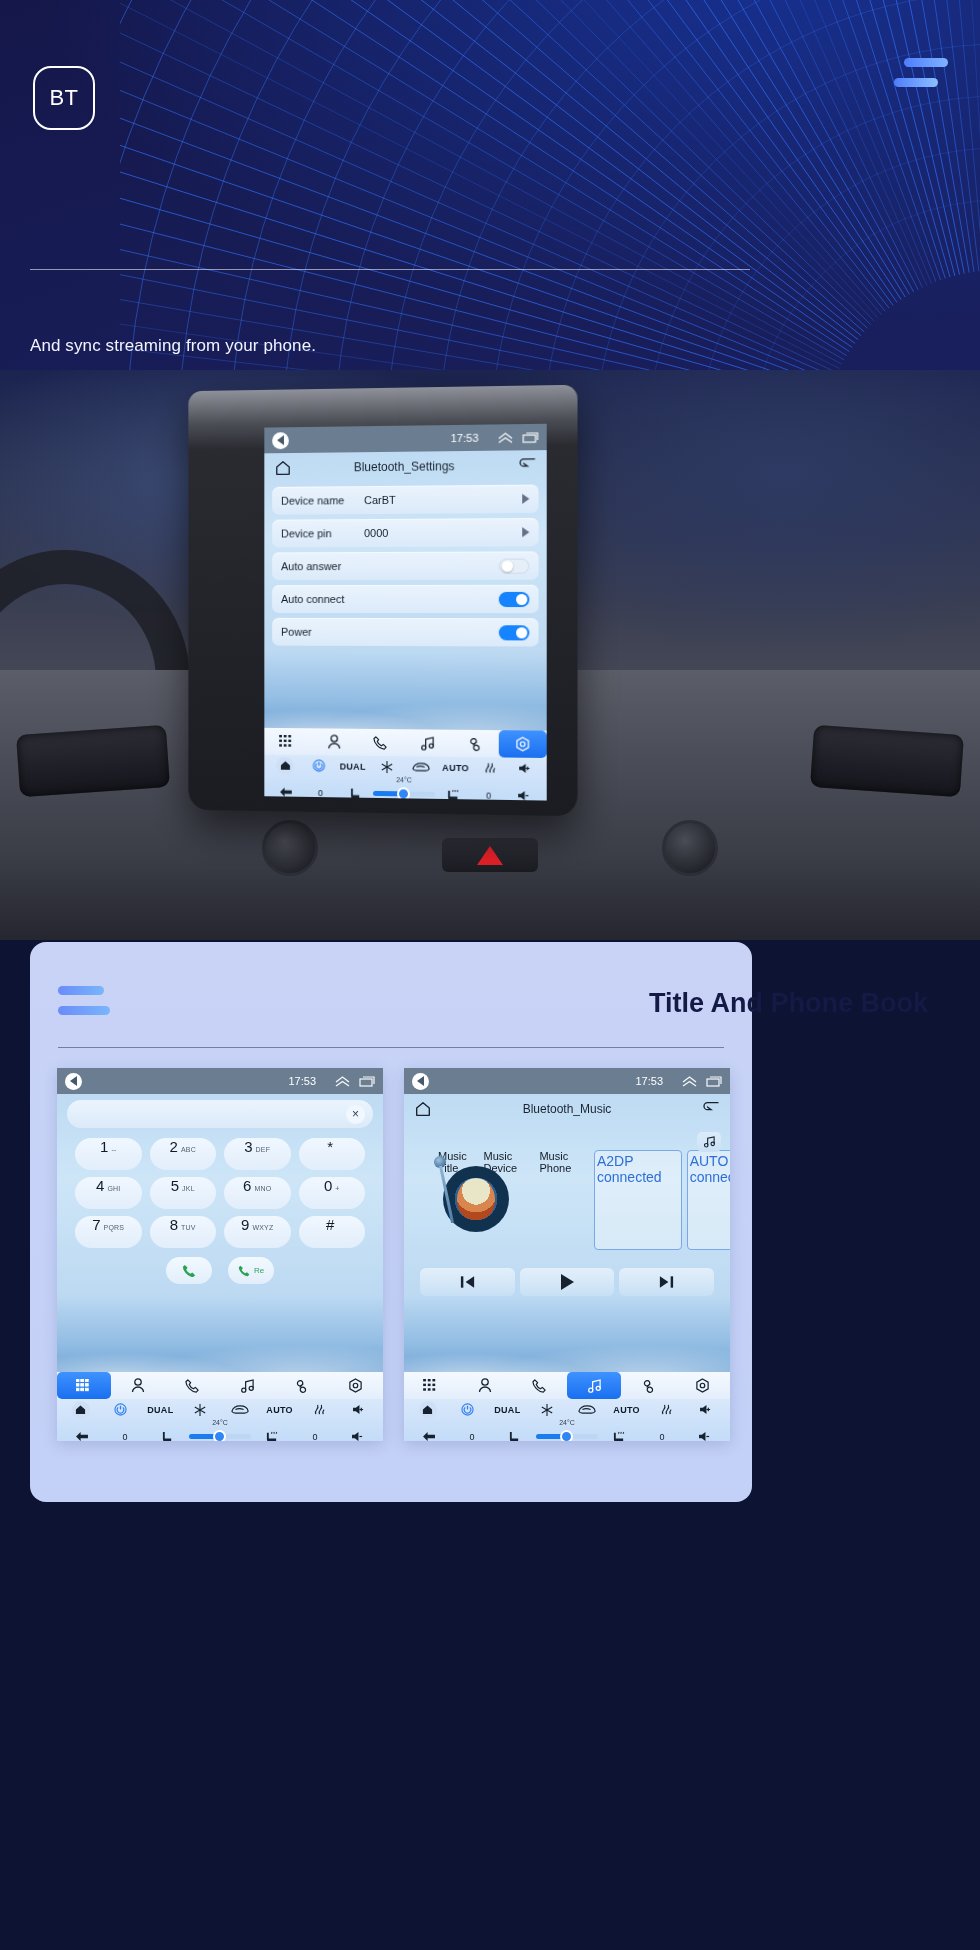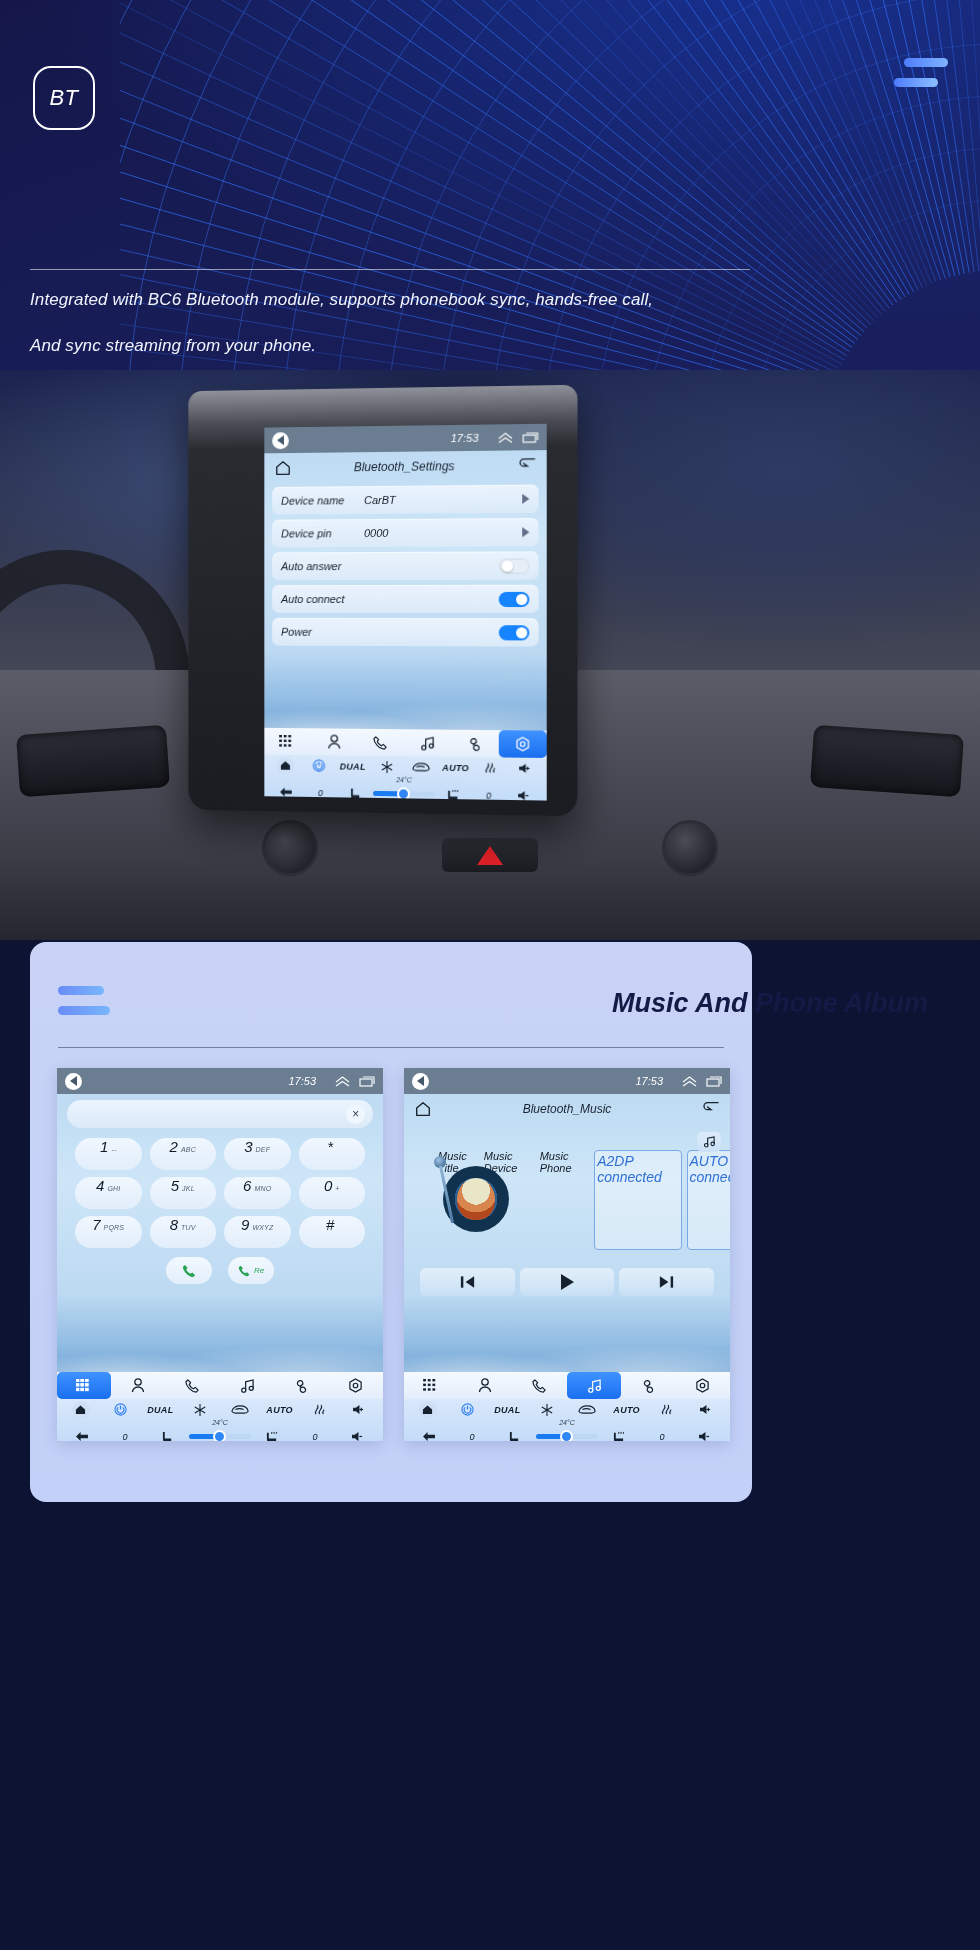--- a/index.html
+++ b/index.html
@@ -3,21 +3,21 @@
 <meta charset="utf-8">
 <style>
   * { box-sizing: border-box; margin:0; padding:0; }
   html,body { width:980px; height:1950px; }
   body {
     font-family: "Liberation Sans", sans-serif;
     background:#0d1333;
     overflow:hidden;
     position:relative;
   }
-  .page { position:relative; width:980px; height:1821px; overflow:hidden;font-style:italic; }
+  .page { position:relative; width:980px; height:1821px; overflow:hidden; }
 
   
   .hero {
     position:absolute; left:0; top:0; width:980px; height:470px;
     background:
       radial-gradient(1200px 600px at 78% -5%, #17308f 0%, rgba(23,48,143,0) 60%),
       linear-gradient(160deg,#15174a 0%,#171c55 40%,#1a2060 100%);
     overflow:hidden;
   }
   .hero-rays { position:absolute; right:-40px; top:-250px; width:900px; height:760px; opacity:.95; }
@@ -324,21 +324,20 @@
     <div class="bt-badge">
       <span>BT</span>
     </div>
 
     <div class="hero-menu">
       <i class="a"></i>
       <i class="b"></i>
     </div>
 
     <div class="hero-rule"></div>
-    <p class="l1">Integrated with BC6 Bluetooth module, supports phonebook sync, hands-free call,</p>
     <p class="l2">And sync streaming from your phone.</p>
   </div>
 
   <div class="car">
     <div class="steer"></div>
     <div class="dash-hood"></div>
     <div class="dash-vent left"></div>
     <div class="dash-vent right"></div>
     <div class="knob k1"></div>
     <div class="knob k2"></div>
@@ -544,21 +543,21 @@
       </div>
     </div>
   </div>
 
   <div class="panel"></div>
 
   <div class="panel-menu">
     <i class="a"></i>
     <i class="b"></i>
   </div>
-  <h2 style="position:absolute;right:52px;top:988px;font-size:27px;color:#121a45;">Music And Phone Album</h2>
+  <h2 style="position:absolute;right:52px;top:988px;font-size:27px;color:#121a45;">Title And Phone Book</h2>
   <div class="panel-rule"></div>
 
   <div class="mini left">
     <div class="scr">
       <div class="statusbar">
         <div class="sb-back">
             <span class="ar"></span>
           </div>
         <div class="sb-spacer"></div>
         <span class="sb-time">17:53</span>

